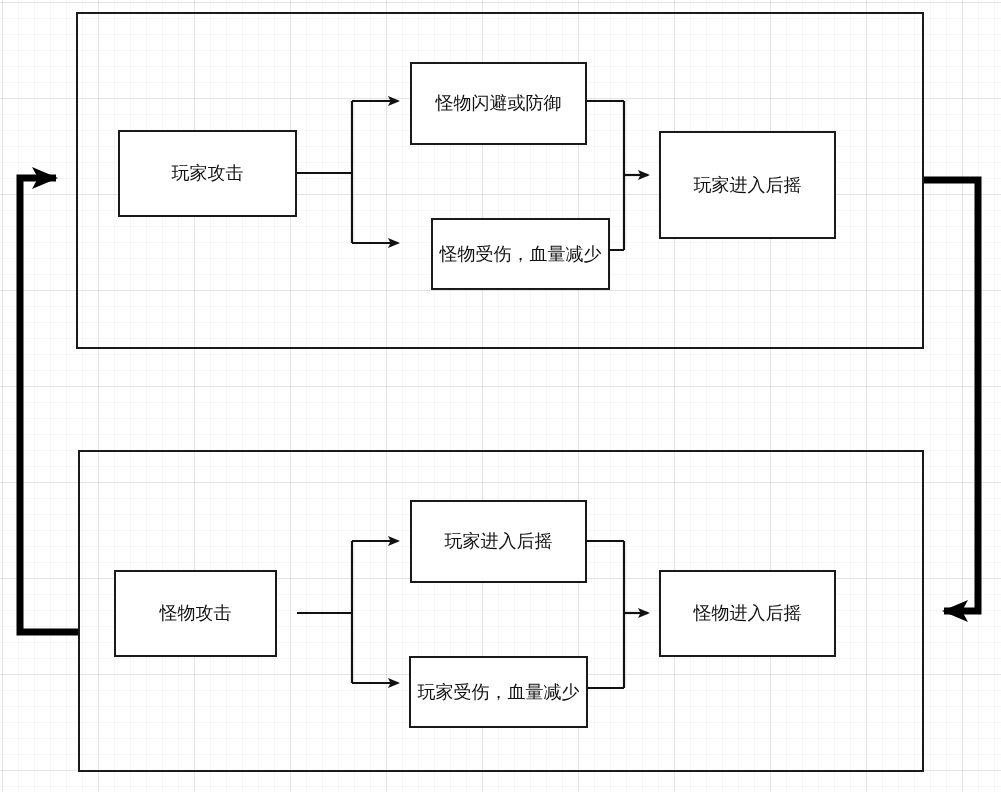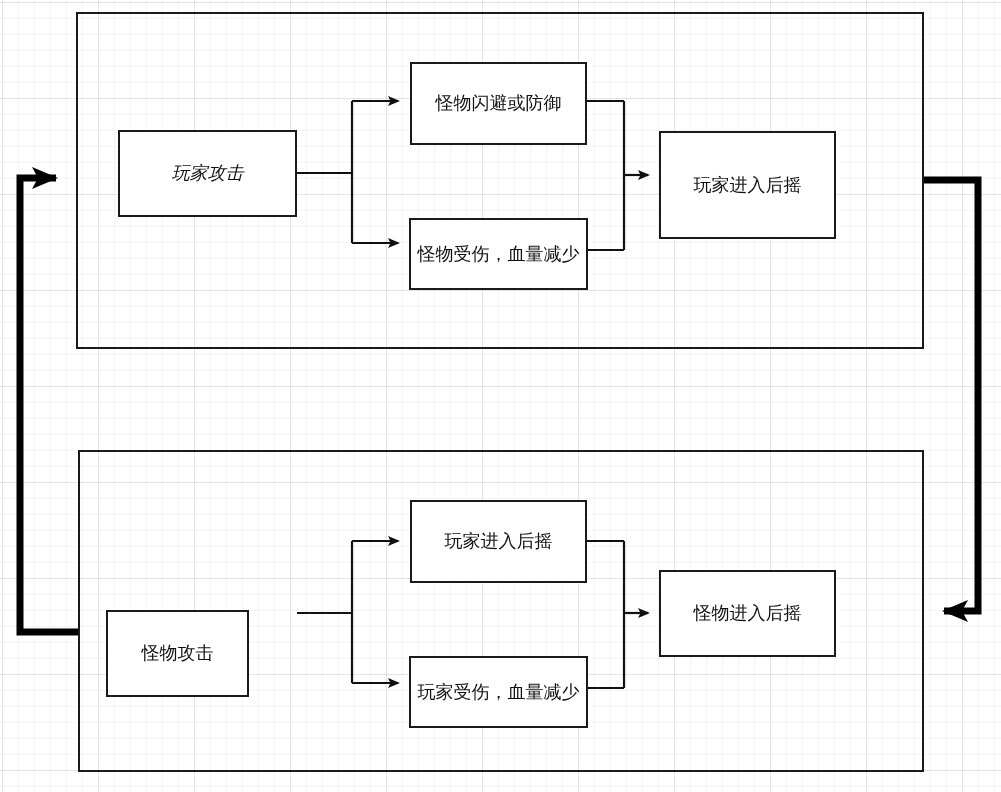--- a/index.html
+++ b/index.html
@@ -104,37 +104,37 @@
     </g>
 
     <g>
       <path d="M78,632 L20,632 L20,178 L56,178" stroke="#000000" stroke-width="7" fill="none" stroke-linejoin="miter" marker-end="url(#arrow-thick)"></path>
     </g>
   </svg>
 
   <div class="group-frame" style="left:76px; top:12px; width:848px; height:337px;"></div>
   <div class="group-frame" style="left:78px; top:450px; width:846px; height:322px;"></div>
 
-  <div class="node-box" style="left:118px; top:130px; width:179px; height:87px;font-style:italic;">
+  <div class="node-box" style="left:118px; top:130px; width:179px; height:87px;">
     <span>玩家攻击</span>
   </div>
 
   <div class="node-box" style="left:410px; top:62px; width:177px; height:83px;">
     <span>怪物闪避或防御</span>
   </div>
 
-  <div class="node-box" style="left:409px; top:218px; width:179px; height:72px;">
+  <div class="node-box" style="left:431px; top:218px; width:179px; height:72px;">
     <span>怪物受伤，血量减少</span>
   </div>
 
   <div class="node-box" style="left:659px; top:131px; width:177px; height:108px;">
     <span>玩家进入后摇</span>
   </div>
 
-  <div class="node-box" style="left:106px; top:570px; width:143px; height:87px;margin-top:40px;">
+  <div class="node-box" style="left:114px; top:570px; width:163px; height:87px;">
     <span>怪物攻击</span>
   </div>
 
   <div class="node-box" style="left:410px; top:500px; width:177px; height:83px;">
     <span>玩家进入后摇</span>
   </div>
 
   <div class="node-box" style="left:409px; top:656px; width:179px; height:72px;">
     <span>玩家受伤，血量减少</span>
   </div>

